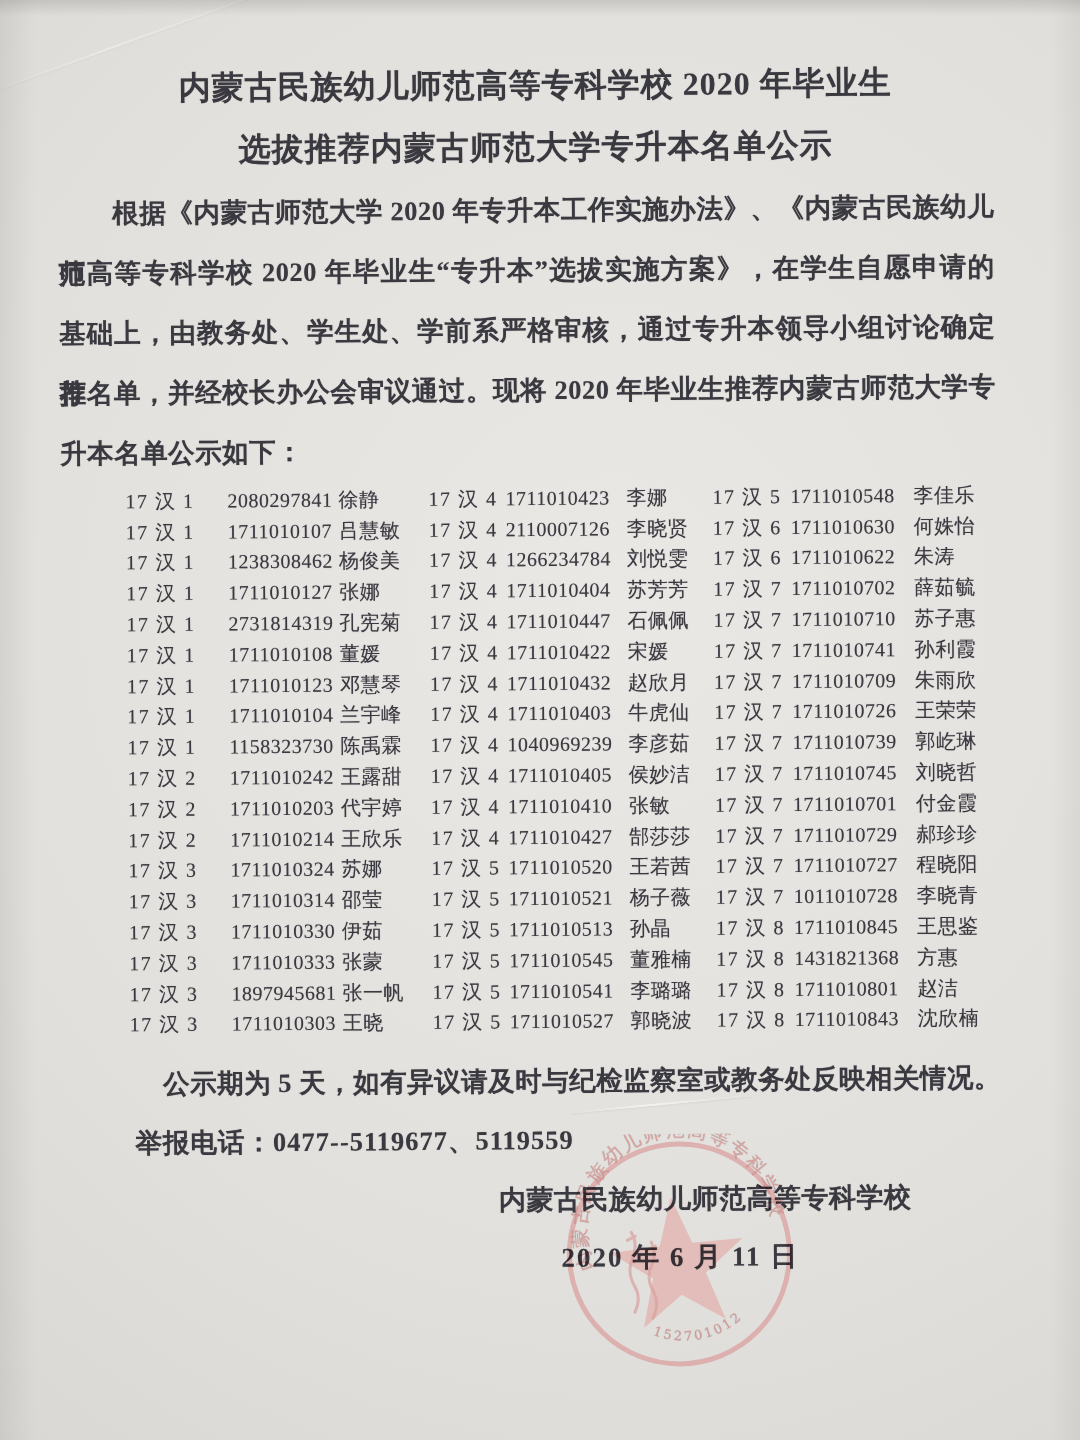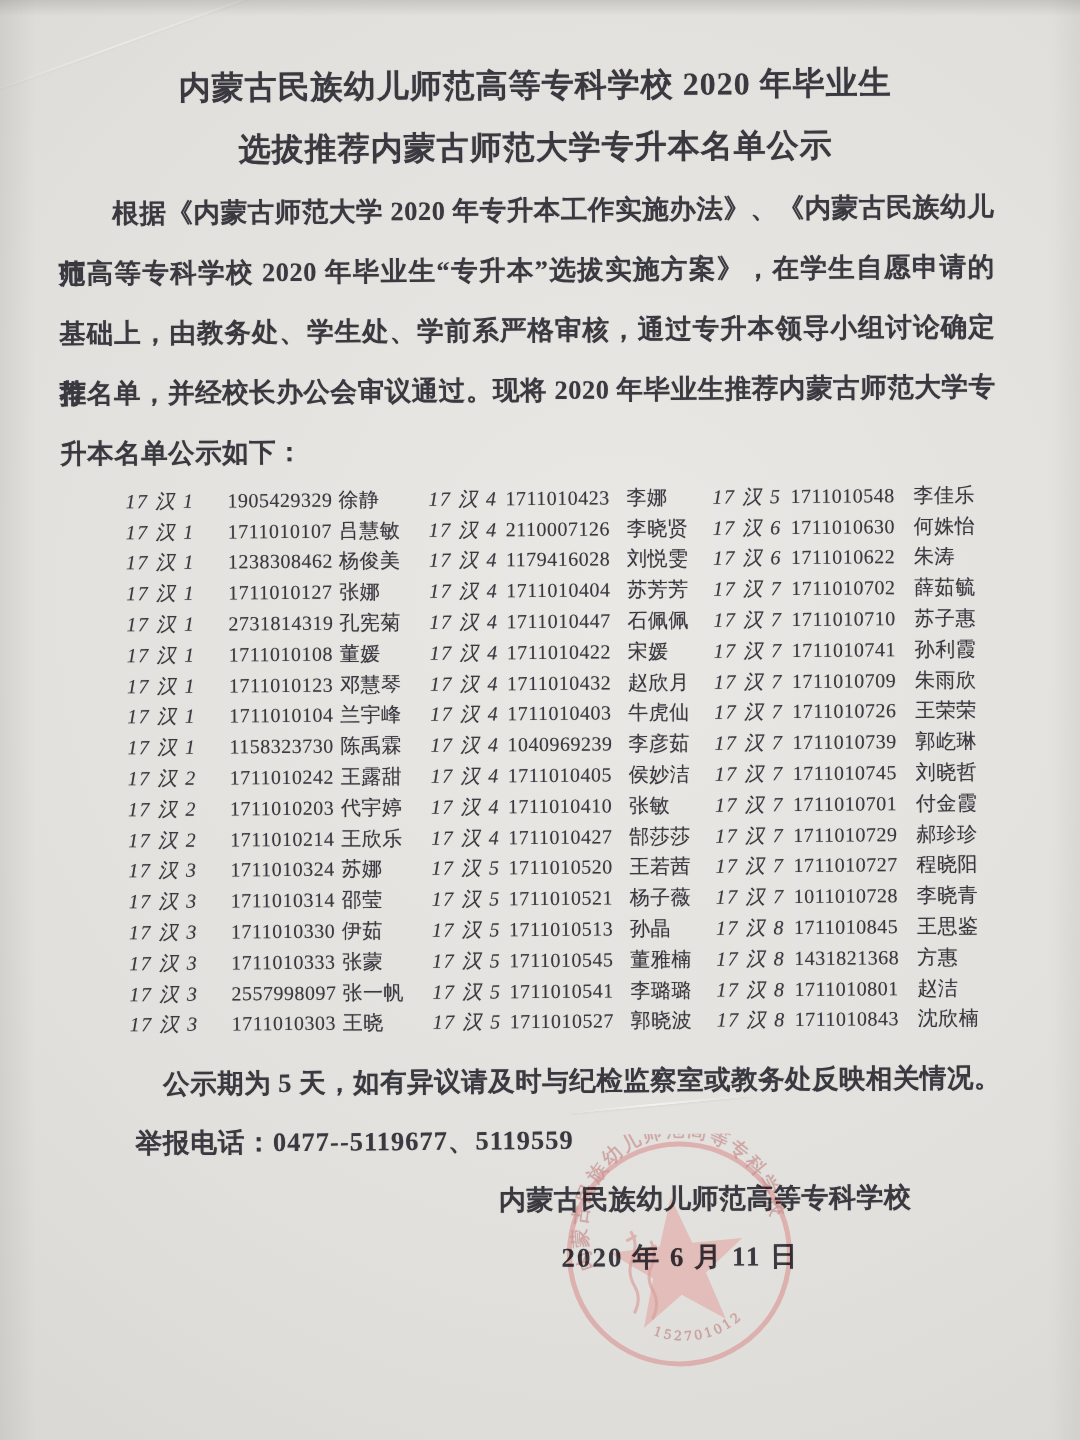--- a/index.html
+++ b/index.html
@@ -22,21 +22,21 @@
   .para{position:absolute;left:62px;top:180px;width:936px;font-size:26.5px;
         font-weight:600;letter-spacing:.5px;}
   .pline{height:60px;line-height:60px;white-space:nowrap;}
   .pline.fill{white-space:normal;text-align:justify;text-align-last:justify;}
   .pline.first{text-indent:54px;}
   .roster{position:absolute;left:127px;top:483px;display:grid;
           grid-template-columns:102px 111px 90px 77px 121px 86px 78px 123px 100px;
           grid-auto-rows:30.8px;font-size:20px;letter-spacing:.5px;align-items:center;}
   .trow{display:contents;}
   .c{white-space:nowrap;}
-  .c-class{letter-spacing:1.5px;font-style:italic;}
+  .c-class{letter-spacing:1.5px;}
   .notice{position:absolute;left:160px;top:1063px;font-size:26.5px;font-weight:600;
           letter-spacing:.5px;white-space:nowrap;}
   .phone{position:absolute;left:132px;top:1122px;font-size:26.5px;font-weight:600;
          letter-spacing:1px;white-space:nowrap;}
   .sig{position:absolute;left:495px;top:1182px;font-size:27px;font-weight:600;
        letter-spacing:.5px;white-space:nowrap;}
   .date{position:absolute;left:557px;top:1240px;font-size:27px;font-weight:600;
         letter-spacing:2px;white-space:nowrap;}
   .stamp{position:absolute;left:555px;top:1135px;width:240px;height:240px;
          mix-blend-mode:multiply;opacity:.92;}
@@ -58,37 +58,37 @@
 
     <div class="para">
       <div class="pline fill first">根据《内蒙古师范大学 2020 年专升本工作实施办法》、《内蒙古民族幼儿师</div>
       <div class="pline fill">范高等专科学校 2020 年毕业生“专升本”选拔实施方案》，在学生自愿申请的</div>
       <div class="pline fill">基础上，由教务处、学生处、学前系严格审核，通过专升本领导小组讨论确定推</div>
       <div class="pline fill">荐名单，并经校长办公会审议通过。现将 2020 年毕业生推荐内蒙古师范大学专</div>
       <div class="pline">升本名单公示如下：</div>
     </div>
 
     <div class="roster">
-        <div class="trow"><span class="c c-class">17 汉 1</span><span class="c c-id">1905429329</span><span class="c c-name">徐静</span><span class="c c-class">17 汉 4</span><span class="c c-id">1711010423</span><span class="c c-name">李娜</span><span class="c c-class">17 汉 5</span><span class="c c-id">1711010548</span><span class="c c-name">李佳乐</span></div>
+        <div class="trow"><span class="c c-class">17 汉 1</span><span class="c c-id">2080297841</span><span class="c c-name">徐静</span><span class="c c-class">17 汉 4</span><span class="c c-id">1711010423</span><span class="c c-name">李娜</span><span class="c c-class">17 汉 5</span><span class="c c-id">1711010548</span><span class="c c-name">李佳乐</span></div>
         <div class="trow"><span class="c c-class">17 汉 1</span><span class="c c-id">1711010107</span><span class="c c-name">吕慧敏</span><span class="c c-class">17 汉 4</span><span class="c c-id">2110007126</span><span class="c c-name">李晓贤</span><span class="c c-class">17 汉 6</span><span class="c c-id">1711010630</span><span class="c c-name">何姝怡</span></div>
-        <div class="trow"><span class="c c-class">17 汉 1</span><span class="c c-id">1238308462</span><span class="c c-name">杨俊美</span><span class="c c-class">17 汉 4</span><span class="c c-id">1179416028</span><span class="c c-name">刘悦雯</span><span class="c c-class">17 汉 6</span><span class="c c-id">1711010622</span><span class="c c-name">朱涛</span></div>
+        <div class="trow"><span class="c c-class">17 汉 1</span><span class="c c-id">1238308462</span><span class="c c-name">杨俊美</span><span class="c c-class">17 汉 4</span><span class="c c-id">1266234784</span><span class="c c-name">刘悦雯</span><span class="c c-class">17 汉 6</span><span class="c c-id">1711010622</span><span class="c c-name">朱涛</span></div>
         <div class="trow"><span class="c c-class">17 汉 1</span><span class="c c-id">1711010127</span><span class="c c-name">张娜</span><span class="c c-class">17 汉 4</span><span class="c c-id">1711010404</span><span class="c c-name">苏芳芳</span><span class="c c-class">17 汉 7</span><span class="c c-id">1711010702</span><span class="c c-name">薛茹毓</span></div>
         <div class="trow"><span class="c c-class">17 汉 1</span><span class="c c-id">2731814319</span><span class="c c-name">孔宪菊</span><span class="c c-class">17 汉 4</span><span class="c c-id">1711010447</span><span class="c c-name">石佩佩</span><span class="c c-class">17 汉 7</span><span class="c c-id">1711010710</span><span class="c c-name">苏子惠</span></div>
         <div class="trow"><span class="c c-class">17 汉 1</span><span class="c c-id">1711010108</span><span class="c c-name">董媛</span><span class="c c-class">17 汉 4</span><span class="c c-id">1711010422</span><span class="c c-name">宋媛</span><span class="c c-class">17 汉 7</span><span class="c c-id">1711010741</span><span class="c c-name">孙利霞</span></div>
         <div class="trow"><span class="c c-class">17 汉 1</span><span class="c c-id">1711010123</span><span class="c c-name">邓慧琴</span><span class="c c-class">17 汉 4</span><span class="c c-id">1711010432</span><span class="c c-name">赵欣月</span><span class="c c-class">17 汉 7</span><span class="c c-id">1711010709</span><span class="c c-name">朱雨欣</span></div>
         <div class="trow"><span class="c c-class">17 汉 1</span><span class="c c-id">1711010104</span><span class="c c-name">兰宇峰</span><span class="c c-class">17 汉 4</span><span class="c c-id">1711010403</span><span class="c c-name">牛虎仙</span><span class="c c-class">17 汉 7</span><span class="c c-id">1711010726</span><span class="c c-name">王荣荣</span></div>
         <div class="trow"><span class="c c-class">17 汉 1</span><span class="c c-id">1158323730</span><span class="c c-name">陈禹霖</span><span class="c c-class">17 汉 4</span><span class="c c-id">1040969239</span><span class="c c-name">李彦茹</span><span class="c c-class">17 汉 7</span><span class="c c-id">1711010739</span><span class="c c-name">郭屹琳</span></div>
         <div class="trow"><span class="c c-class">17 汉 2</span><span class="c c-id">1711010242</span><span class="c c-name">王露甜</span><span class="c c-class">17 汉 4</span><span class="c c-id">1711010405</span><span class="c c-name">侯妙洁</span><span class="c c-class">17 汉 7</span><span class="c c-id">1711010745</span><span class="c c-name">刘晓哲</span></div>
         <div class="trow"><span class="c c-class">17 汉 2</span><span class="c c-id">1711010203</span><span class="c c-name">代宇婷</span><span class="c c-class">17 汉 4</span><span class="c c-id">1711010410</span><span class="c c-name">张敏</span><span class="c c-class">17 汉 7</span><span class="c c-id">1711010701</span><span class="c c-name">付金霞</span></div>
         <div class="trow"><span class="c c-class">17 汉 2</span><span class="c c-id">1711010214</span><span class="c c-name">王欣乐</span><span class="c c-class">17 汉 4</span><span class="c c-id">1711010427</span><span class="c c-name">郜莎莎</span><span class="c c-class">17 汉 7</span><span class="c c-id">1711010729</span><span class="c c-name">郝珍珍</span></div>
         <div class="trow"><span class="c c-class">17 汉 3</span><span class="c c-id">1711010324</span><span class="c c-name">苏娜</span><span class="c c-class">17 汉 5</span><span class="c c-id">1711010520</span><span class="c c-name">王若茜</span><span class="c c-class">17 汉 7</span><span class="c c-id">1711010727</span><span class="c c-name">程晓阳</span></div>
         <div class="trow"><span class="c c-class">17 汉 3</span><span class="c c-id">1711010314</span><span class="c c-name">邵莹</span><span class="c c-class">17 汉 5</span><span class="c c-id">1711010521</span><span class="c c-name">杨子薇</span><span class="c c-class">17 汉 7</span><span class="c c-id">1011010728</span><span class="c c-name">李晓青</span></div>
         <div class="trow"><span class="c c-class">17 汉 3</span><span class="c c-id">1711010330</span><span class="c c-name">伊茹</span><span class="c c-class">17 汉 5</span><span class="c c-id">1711010513</span><span class="c c-name">孙晶</span><span class="c c-class">17 汉 8</span><span class="c c-id">1711010845</span><span class="c c-name">王思鉴</span></div>
         <div class="trow"><span class="c c-class">17 汉 3</span><span class="c c-id">1711010333</span><span class="c c-name">张蒙</span><span class="c c-class">17 汉 5</span><span class="c c-id">1711010545</span><span class="c c-name">董雅楠</span><span class="c c-class">17 汉 8</span><span class="c c-id">1431821368</span><span class="c c-name">方惠</span></div>
-        <div class="trow"><span class="c c-class">17 汉 3</span><span class="c c-id">2557998097</span><span class="c c-name">张一帆</span><span class="c c-class">17 汉 5</span><span class="c c-id">1711010541</span><span class="c c-name">李璐璐</span><span class="c c-class">17 汉 8</span><span class="c c-id">1711010801</span><span class="c c-name">赵洁</span></div>
+        <div class="trow"><span class="c c-class">17 汉 3</span><span class="c c-id">1897945681</span><span class="c c-name">张一帆</span><span class="c c-class">17 汉 5</span><span class="c c-id">1711010541</span><span class="c c-name">李璐璐</span><span class="c c-class">17 汉 8</span><span class="c c-id">1711010801</span><span class="c c-name">赵洁</span></div>
         <div class="trow"><span class="c c-class">17 汉 3</span><span class="c c-id">1711010303</span><span class="c c-name">王晓</span><span class="c c-class">17 汉 5</span><span class="c c-id">1711010527</span><span class="c c-name">郭晓波</span><span class="c c-class">17 汉 8</span><span class="c c-id">1711010843</span><span class="c c-name">沈欣楠</span></div>
       </div>
 
     <div class="notice">公示期为 5 天，如有异议请及时与纪检监察室或教务处反映相关情况。</div>
     <div class="phone">举报电话：0477--5119677、5119559</div>
     <div class="sig">内蒙古民族幼儿师范高等专科学校</div>
     <div class="date">2020 年 6 月 11 日</div>
 
     <div class="crease one"></div>
 

